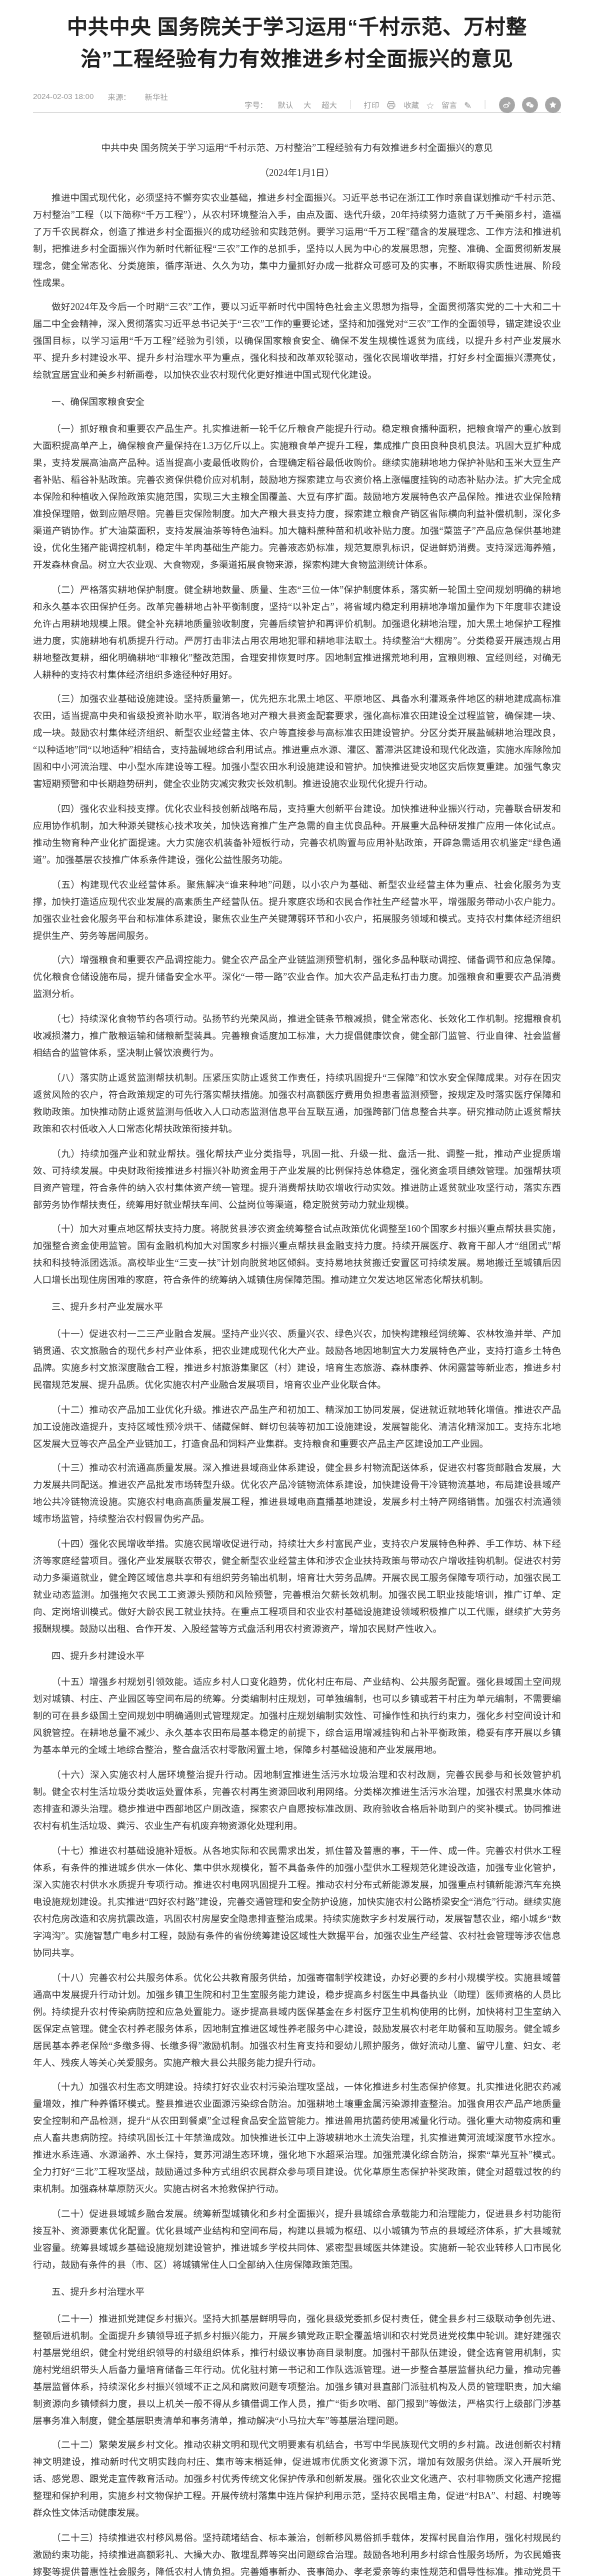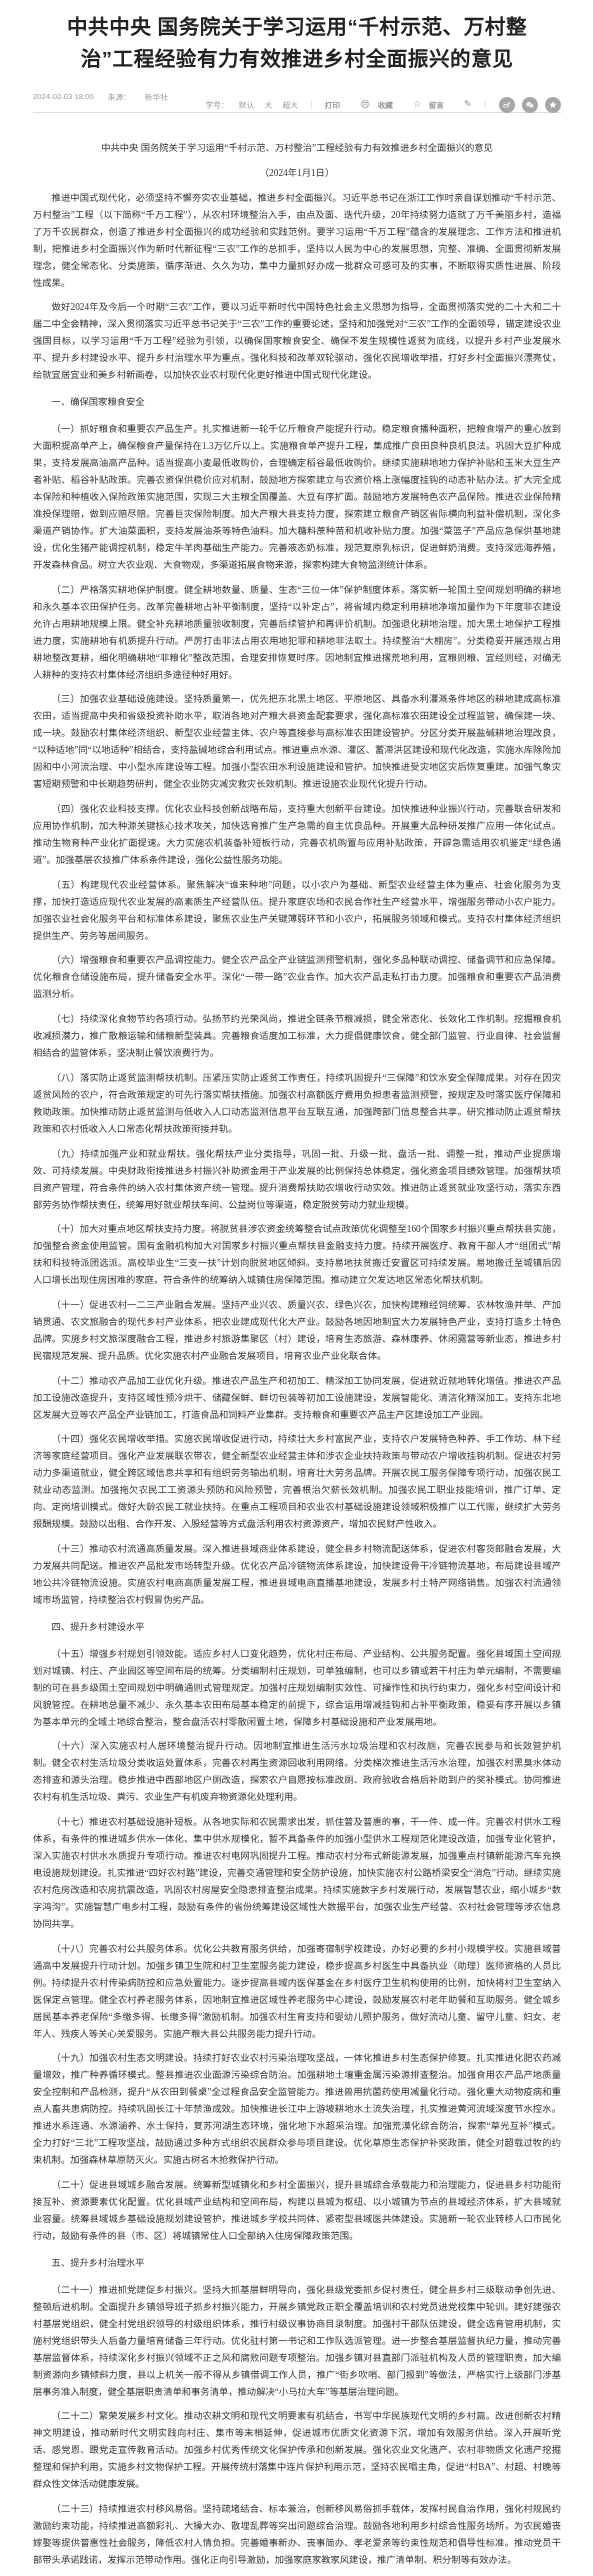--- a/index.html
+++ b/index.html
@@ -11,21 +11,21 @@
     font-size:20.6px;line-height:32px;font-weight:700;color:#222;
     text-align:center;letter-spacing:0.5px;
   }
   .meta-bar{
     margin-top:13.4px;display:flex;justify-content:space-between;align-items:center;
     font-family:"Liberation Sans","DejaVu Sans",sans-serif;
     font-size:7.7px;color:#999;height:16.5px;
   }
   .meta-left{display:flex;align-items:center;gap:14px;}
   .meta-right{display:flex;align-items:center;gap:7.2px;margin-top:16px;}
-  .meta-right .grp{display:flex;align-items:flex-start;gap:20px;cursor:pointer;font-weight:bold;}
+  .meta-right .grp{display:flex;align-items:flex-end;gap:7px;cursor:pointer;}
   .fs-opt{cursor:pointer;margin-left:3.1px;}
   .v-sep{color:#ddd;margin:0 5.2px;font-size:8.2px;}
   .icon-inline{display:inline-flex;align-items:center;color:#999;}
   .glyph-icon{font-family:"DejaVu Sans",sans-serif;font-size:9.3px;color:#999;line-height:1;}
   .share-circle{
     width:16px;height:16px;border-radius:50%;background:#a6a6a6;
     display:inline-flex;align-items:center;justify-content:center;cursor:pointer;
   }
   .divider{border:none;border-top:0.5px solid #dcdcdc;margin:7.2px 0 0 0;}
   .article{padding-top:27px;font-size:9.3px;line-height:17px;}
@@ -111,24 +111,25 @@
       <p class="p-indent">（一）抓好粮食和重要农产品生产。扎实推进新一轮千亿斤粮食产能提升行动。稳定粮食播种面积，把粮食增产的重心放到大面积提高单产上，确保粮食产量保持在1.3万亿斤以上。实施粮食单产提升工程，集成推广良田良种良机良法。巩固大豆扩种成果，支持发展高油高产品种。适当提高小麦最低收购价，合理确定稻谷最低收购价。继续实施耕地地力保护补贴和玉米大豆生产者补贴、稻谷补贴政策。完善农资保供稳价应对机制，鼓励地方探索建立与农资价格上涨幅度挂钩的动态补贴办法。扩大完全成本保险和种植收入保险政策实施范围，实现三大主粮全国覆盖、大豆有序扩面。鼓励地方发展特色农产品保险。推进农业保险精准投保理赔，做到应赔尽赔。完善巨灾保险制度。加大产粮大县支持力度，探索建立粮食产销区省际横向利益补偿机制，深化多渠道产销协作。扩大油菜面积，支持发展油茶等特色油料。加大糖料蔗种苗和机收补贴力度。加强“菜篮子”产品应急保供基地建设，优化生猪产能调控机制，稳定牛羊肉基础生产能力。完善液态奶标准，规范复原乳标识，促进鲜奶消费。支持深远海养殖，开发森林食品。树立大农业观、大食物观，多渠道拓展食物来源，探索构建大食物监测统计体系。</p>
       <p class="p-indent">（二）严格落实耕地保护制度。健全耕地数量、质量、生态“三位一体”保护制度体系，落实新一轮国土空间规划明确的耕地和永久基本农田保护任务。改革完善耕地占补平衡制度，坚持“以补定占”，将省域内稳定利用耕地净增加量作为下年度非农建设允许占用耕地规模上限。健全补充耕地质量验收制度，完善后续管护和再评价机制。加强退化耕地治理，加大黑土地保护工程推进力度，实施耕地有机质提升行动。严厉打击非法占用农用地犯罪和耕地非法取土。持续整治“大棚房”。分类稳妥开展违规占用耕地整改复耕，细化明确耕地“非粮化”整改范围，合理安排恢复时序。因地制宜推进撂荒地利用，宜粮则粮、宜经则经，对确无人耕种的支持农村集体经济组织多途径种好用好。</p>
       <p class="p-indent">（三）加强农业基础设施建设。坚持质量第一，优先把东北黑土地区、平原地区、具备水利灌溉条件地区的耕地建成高标准农田，适当提高中央和省级投资补助水平，取消各地对产粮大县资金配套要求，强化高标准农田建设全过程监管，确保建一块、成一块。鼓励农村集体经济组织、新型农业经营主体、农户等直接参与高标准农田建设管护。分区分类开展盐碱耕地治理改良，“以种适地”同“以地适种”相结合，支持盐碱地综合利用试点。推进重点水源、灌区、蓄滞洪区建设和现代化改造，实施水库除险加固和中小河流治理、中小型水库建设等工程。加强小型农田水利设施建设和管护。加快推进受灾地区灾后恢复重建。加强气象灾害短期预警和中长期趋势研判，健全农业防灾减灾救灾长效机制。推进设施农业现代化提升行动。</p>
       <p class="p-indent">（四）强化农业科技支撑。优化农业科技创新战略布局，支持重大创新平台建设。加快推进种业振兴行动，完善联合研发和应用协作机制，加大种源关键核心技术攻关，加快选育推广生产急需的自主优良品种。开展重大品种研发推广应用一体化试点。推动生物育种产业化扩面提速。大力实施农机装备补短板行动，完善农机购置与应用补贴政策，开辟急需适用农机鉴定“绿色通道”。加强基层农技推广体系条件建设，强化公益性服务功能。</p>
       <p class="p-indent">（五）构建现代农业经营体系。聚焦解决“谁来种地”问题，以小农户为基础、新型农业经营主体为重点、社会化服务为支撑，加快打造适应现代农业发展的高素质生产经营队伍。提升家庭农场和农民合作社生产经营水平，增强服务带动小农户能力。加强农业社会化服务平台和标准体系建设，聚焦农业生产关键薄弱环节和小农户，拓展服务领域和模式。支持农村集体经济组织提供生产、劳务等居间服务。</p>
       <p class="p-indent">（六）增强粮食和重要农产品调控能力。健全农产品全产业链监测预警机制，强化多品种联动调控、储备调节和应急保障。优化粮食仓储设施布局，提升储备安全水平。深化“一带一路”农业合作。加大农产品走私打击力度。加强粮食和重要农产品消费监测分析。</p>
       <p class="p-indent">（七）持续深化食物节约各项行动。弘扬节约光荣风尚，推进全链条节粮减损，健全常态化、长效化工作机制。挖掘粮食机收减损潜力，推广散粮运输和储粮新型装具。完善粮食适度加工标准，大力提倡健康饮食，健全部门监管、行业自律、社会监督相结合的监管体系，坚决制止餐饮浪费行为。</p>
       <p class="p-indent">（八）落实防止返贫监测帮扶机制。压紧压实防止返贫工作责任，持续巩固提升“三保障”和饮水安全保障成果。对存在因灾返贫风险的农户，符合政策规定的可先行落实帮扶措施。加强农村高额医疗费用负担患者监测预警，按规定及时落实医疗保障和救助政策。加快推动防止返贫监测与低收入人口动态监测信息平台互联互通，加强跨部门信息整合共享。研究推动防止返贫帮扶政策和农村低收入人口常态化帮扶政策衔接并轨。</p>
       <p class="p-indent">（九）持续加强产业和就业帮扶。强化帮扶产业分类指导，巩固一批、升级一批、盘活一批、调整一批，推动产业提质增效、可持续发展。中央财政衔接推进乡村振兴补助资金用于产业发展的比例保持总体稳定，强化资金项目绩效管理。加强帮扶项目资产管理，符合条件的纳入农村集体资产统一管理。提升消费帮扶助农增收行动实效。推进防止返贫就业攻坚行动，落实东西部劳务协作帮扶责任，统筹用好就业帮扶车间、公益岗位等渠道，稳定脱贫劳动力就业规模。</p>
       <p class="p-indent">（十）加大对重点地区帮扶支持力度。将脱贫县涉农资金统筹整合试点政策优化调整至160个国家乡村振兴重点帮扶县实施，加强整合资金使用监管。国有金融机构加大对国家乡村振兴重点帮扶县金融支持力度。持续开展医疗、教育干部人才“组团式”帮扶和科技特派团选派。高校毕业生“三支一扶”计划向脱贫地区倾斜。支持易地扶贫搬迁安置区可持续发展。易地搬迁至城镇后因人口增长出现住房困难的家庭，符合条件的统筹纳入城镇住房保障范围。推动建立欠发达地区常态化帮扶机制。</p>
+      <p class="p-heading">三、提升乡村产业发展水平</p>
       <p class="p-indent">（十一）促进农村一二三产业融合发展。坚持产业兴农、质量兴农、绿色兴农，加快构建粮经饲统筹、农林牧渔并举、产加销贯通、农文旅融合的现代乡村产业体系，把农业建成现代化大产业。鼓励各地因地制宜大力发展特色产业，支持打造乡土特色品牌。实施乡村文旅深度融合工程，推进乡村旅游集聚区（村）建设，培育生态旅游、森林康养、休闲露营等新业态，推进乡村民宿规范发展、提升品质。优化实施农村产业融合发展项目，培育农业产业化联合体。</p>
       <p class="p-indent">（十二）推动农产品加工业优化升级。推进农产品生产和初加工、精深加工协同发展，促进就近就地转化增值。推进农产品加工设施改造提升，支持区域性预冷烘干、储藏保鲜、鲜切包装等初加工设施建设，发展智能化、清洁化精深加工。支持东北地区发展大豆等农产品全产业链加工，打造食品和饲料产业集群。支持粮食和重要农产品主产区建设加工产业园。</p>
+      <p class="p-indent">（十三）推动农村流通高质量发展。深入推进县域商业体系建设，健全县乡村物流配送体系，促进农村客货邮融合发展，大力发展共同配送。推进农产品批发市场转型升级。优化农产品冷链物流体系建设，加快建设骨干冷链物流基地，布局建设县域产地公共冷链物流设施。实施农村电商高质量发展工程，推进县域电商直播基地建设，发展乡村土特产网络销售。加强农村流通领域市场监管，持续整治农村假冒伪劣产品。</p>
       <p class="p-indent">（十四）强化农民增收举措。实施农民增收促进行动，持续壮大乡村富民产业，支持农户发展特色种养、手工作坊、林下经济等家庭经营项目。强化产业发展联农带农，健全新型农业经营主体和涉农企业扶持政策与带动农户增收挂钩机制。促进农村劳动力多渠道就业，健全跨区域信息共享和有组织劳务输出机制，培育壮大劳务品牌。开展农民工服务保障专项行动，加强农民工就业动态监测。加强拖欠农民工工资源头预防和风险预警，完善根治欠薪长效机制。加强农民工职业技能培训，推广订单、定向、定岗培训模式。做好大龄农民工就业扶持。在重点工程项目和农业农村基础设施建设领域积极推广以工代赈，继续扩大劳务报酬规模。鼓励以出租、合作开发、入股经营等方式盘活利用农村资源资产，增加农民财产性收入。</p>
-      <p class="p-indent">（十三）推动农村流通高质量发展。深入推进县域商业体系建设，健全县乡村物流配送体系，促进农村客货邮融合发展，大力发展共同配送。推进农产品批发市场转型升级。优化农产品冷链物流体系建设，加快建设骨干冷链物流基地，布局建设县域产地公共冷链物流设施。实施农村电商高质量发展工程，推进县域电商直播基地建设，发展乡村土特产网络销售。加强农村流通领域市场监管，持续整治农村假冒伪劣产品。</p>
       <p class="p-heading">四、提升乡村建设水平</p>
       <p class="p-indent">（十五）增强乡村规划引领效能。适应乡村人口变化趋势，优化村庄布局、产业结构、公共服务配置。强化县域国土空间规划对城镇、村庄、产业园区等空间布局的统筹。分类编制村庄规划，可单独编制，也可以乡镇或若干村庄为单元编制，不需要编制的可在县乡级国土空间规划中明确通则式管理规定。加强村庄规划编制实效性、可操作性和执行约束力，强化乡村空间设计和风貌管控。在耕地总量不减少、永久基本农田布局基本稳定的前提下，综合运用增减挂钩和占补平衡政策，稳妥有序开展以乡镇为基本单元的全域土地综合整治，整合盘活农村零散闲置土地，保障乡村基础设施和产业发展用地。</p>
       <p class="p-indent">（十六）深入实施农村人居环境整治提升行动。因地制宜推进生活污水垃圾治理和农村改厕，完善农民参与和长效管护机制。健全农村生活垃圾分类收运处置体系，完善农村再生资源回收利用网络。分类梯次推进生活污水治理，加强农村黑臭水体动态排查和源头治理。稳步推进中西部地区户厕改造，探索农户自愿按标准改厕、政府验收合格后补助到户的奖补模式。协同推进农村有机生活垃圾、粪污、农业生产有机废弃物资源化处理利用。</p>
       <p class="p-indent">（十七）推进农村基础设施补短板。从各地实际和农民需求出发，抓住普及普惠的事，干一件、成一件。完善农村供水工程体系，有条件的推进城乡供水一体化、集中供水规模化，暂不具备条件的加强小型供水工程规范化建设改造，加强专业化管护，深入实施农村供水水质提升专项行动。推进农村电网巩固提升工程。推动农村分布式新能源发展，加强重点村镇新能源汽车充换电设施规划建设。扎实推进“四好农村路”建设，完善交通管理和安全防护设施，加快实施农村公路桥梁安全“消危”行动。继续实施农村危房改造和农房抗震改造，巩固农村房屋安全隐患排查整治成果。持续实施数字乡村发展行动，发展智慧农业，缩小城乡“数字鸿沟”。实施智慧广电乡村工程，鼓励有条件的省份统筹建设区域性大数据平台，加强农业生产经营、农村社会管理等涉农信息协同共享。</p>
       <p class="p-indent">（十八）完善农村公共服务体系。优化公共教育服务供给，加强寄宿制学校建设，办好必要的乡村小规模学校。实施县域普通高中发展提升行动计划。加强乡镇卫生院和村卫生室服务能力建设，稳步提高乡村医生中具备执业（助理）医师资格的人员比例。持续提升农村传染病防控和应急处置能力。逐步提高县域内医保基金在乡村医疗卫生机构使用的比例，加快将村卫生室纳入医保定点管理。健全农村养老服务体系，因地制宜推进区域性养老服务中心建设，鼓励发展农村老年助餐和互助服务。健全城乡居民基本养老保险“多缴多得、长缴多得”激励机制。加强农村生育支持和婴幼儿照护服务，做好流动儿童、留守儿童、妇女、老年人、残疾人等关心关爱服务。实施产粮大县公共服务能力提升行动。</p>
       <p class="p-indent">（十九）加强农村生态文明建设。持续打好农业农村污染治理攻坚战，一体化推进乡村生态保护修复。扎实推进化肥农药减量增效，推广种养循环模式。整县推进农业面源污染综合防治。加强耕地土壤重金属污染源排查整治。加强食用农产品产地质量安全控制和产品检测，提升“从农田到餐桌”全过程食品安全监管能力。推进兽用抗菌药使用减量化行动。强化重大动物疫病和重点人畜共患病防控。持续巩固长江十年禁渔成效。加快推进长江中上游坡耕地水土流失治理，扎实推进黄河流域深度节水控水。推进水系连通、水源涵养、水土保持，复苏河湖生态环境，强化地下水超采治理。加强荒漠化综合防治，探索“草光互补”模式。全力打好“三北”工程攻坚战，鼓励通过多种方式组织农民群众参与项目建设。优化草原生态保护补奖政策，健全对超载过牧的约束机制。加强森林草原防灭火。实施古树名木抢救保护行动。</p>
       <p class="p-indent">（二十）促进县域城乡融合发展。统筹新型城镇化和乡村全面振兴，提升县城综合承载能力和治理能力，促进县乡村功能衔接互补、资源要素优化配置。优化县域产业结构和空间布局，构建以县城为枢纽、以小城镇为节点的县域经济体系，扩大县域就业容量。统筹县域城乡基础设施规划建设管护，推进城乡学校共同体、紧密型县域医共体建设。实施新一轮农业转移人口市民化行动，鼓励有条件的县（市、区）将城镇常住人口全部纳入住房保障政策范围。</p>
       <p class="p-heading">五、提升乡村治理水平</p>
       <p class="p-indent">（二十一）推进抓党建促乡村振兴。坚持大抓基层鲜明导向，强化县级党委抓乡促村责任，健全县乡村三级联动争创先进、整顿后进机制。全面提升乡镇领导班子抓乡村振兴能力，开展乡镇党政正职全覆盖培训和农村党员进党校集中轮训。建好建强农村基层党组织，健全村党组织领导的村级组织体系，推行村级议事协商目录制度。加强村干部队伍建设，健全选育管用机制，实施村党组织带头人后备力量培育储备三年行动。优化驻村第一书记和工作队选派管理。进一步整合基层监督执纪力量，推动完善基层监督体系，持续深化乡村振兴领域不正之风和腐败问题专项整治。加强乡镇对县直部门派驻机构及人员的管理职责，加大编制资源向乡镇倾斜力度，县以上机关一般不得从乡镇借调工作人员，推广“街乡吹哨、部门报到”等做法，严格实行上级部门涉基层事务准入制度，健全基层职责清单和事务清单，推动解决“小马拉大车”等基层治理问题。</p>
       <p class="p-indent">（二十二）繁荣发展乡村文化。推动农耕文明和现代文明要素有机结合，书写中华民族现代文明的乡村篇。改进创新农村精神文明建设，推动新时代文明实践向村庄、集市等末梢延伸，促进城市优质文化资源下沉，增加有效服务供给。深入开展听党话、感党恩、跟党走宣传教育活动。加强乡村优秀传统文化保护传承和创新发展。强化农业文化遗产、农村非物质文化遗产挖掘整理和保护利用，实施乡村文物保护工程。开展传统村落集中连片保护利用示范，坚持农民唱主角，促进“村BA”、村超、村晚等群众性文体活动健康发展。</p>

